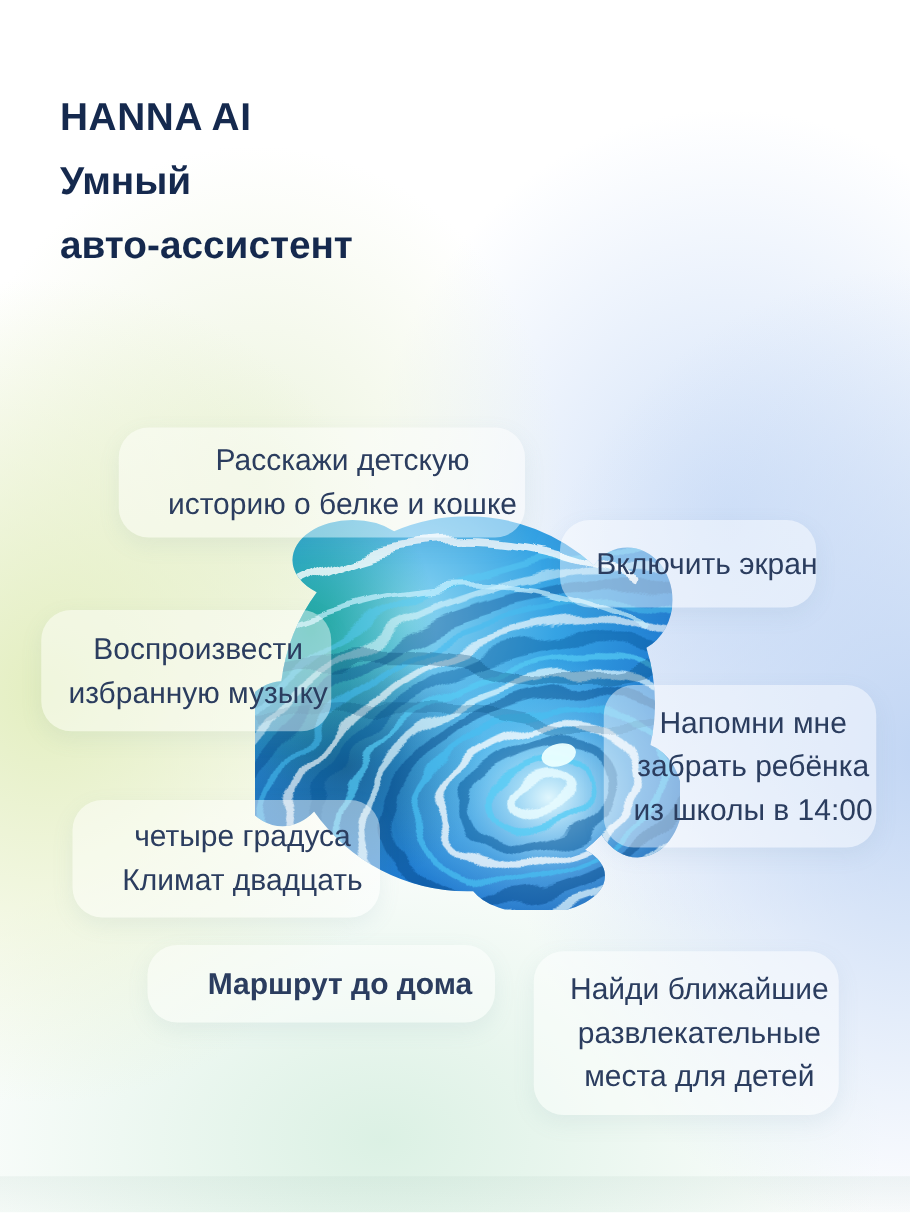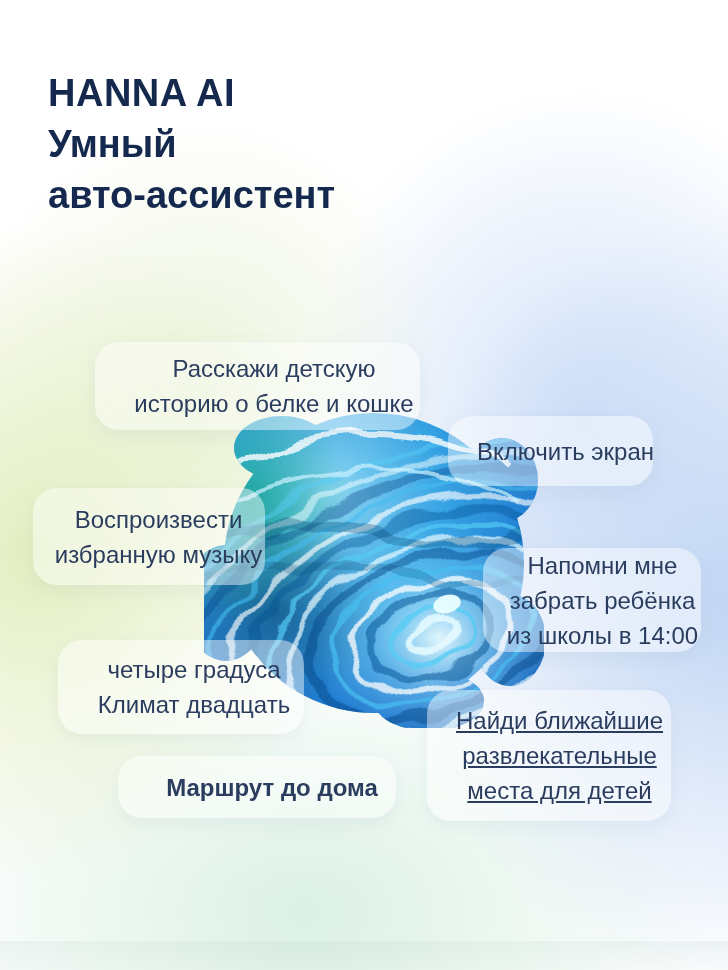--- a/index.html
+++ b/index.html
@@ -11,42 +11,42 @@
     background:
       radial-gradient(42% 34% at 5% 57%, #e3eec0 0%, rgba(227,238,192,0) 100%),
       radial-gradient(34% 28% at 28% 40%, rgba(230,240,210,0.75) 0%, rgba(230,240,210,0) 100%),
       radial-gradient(46% 40% at 101% 62%, #c2d6f4 0%, rgba(194,214,244,0) 100%),
       radial-gradient(40% 34% at 80% 43%, rgba(206,223,248,0.92) 0%, rgba(206,223,248,0) 100%),
       radial-gradient(55% 28% at 42% 94%, rgba(213,238,223,0.85) 0%, rgba(213,238,223,0) 100%),
       #ffffff;
   }
   .title{
     position:absolute;left:48px;top:68px;
-    font-size:38px;line-height:51px;font-weight:700;
+    font-size:31px;line-height:51px;font-weight:700;
     color:#15294e;letter-spacing:0px;z-index:3;
   }
   .title .brand{letter-spacing:0.5px;}
   .orb-wrap{position:absolute;left:204px;top:408px;width:340px;height:320px;z-index:1;}
   .bubble{
     position:absolute;z-index:2;
     background:rgba(255,255,255,0.46);
     border-radius:24px;
     box-shadow:0 6px 18px rgba(110,145,165,0.10);
     display:flex;flex-direction:column;justify-content:center;
     box-sizing:border-box;
     color:#2b3d5f;font-size:24px;line-height:35px;font-weight:400;align-items:center;
   }
   .bubble div{white-space:nowrap;}
   .b1{left:95px;top:342px;width:325px;height:88px;padding-left:33px;}
   .b2{left:448px;top:416px;width:205px;height:70px;padding-left:30px;}
   .b3{left:33px;top:488px;width:232px;height:97px;padding-left:19px;}
-  .b4{left:483px;top:548px;width:218px;height:104px;padding-left:21px;}
+  .b4{left:483px;top:548px;width:218px;height:130px;padding-left:21px;}
   .b5{left:58px;top:640px;width:246px;height:94px;padding-left:26px;}
   .b6{left:118px;top:756px;width:278px;height:62px;padding-left:30px;font-weight:bold;}
-  .b7{left:427px;top:690px;width:244px;height:131px;padding-left:21px;text-decoration:underline;}
+  .b7{left:427px;top:761px;width:244px;height:131px;padding-left:21px;}
   .floor-band{
     position:absolute;left:0;top:941px;width:728px;height:29px;z-index:0;
     background:linear-gradient(rgba(168,196,186,0.14), rgba(168,196,186,0.05));
   }
 </style>
 </head>
 <body>
 
 <div class="stage">
 

